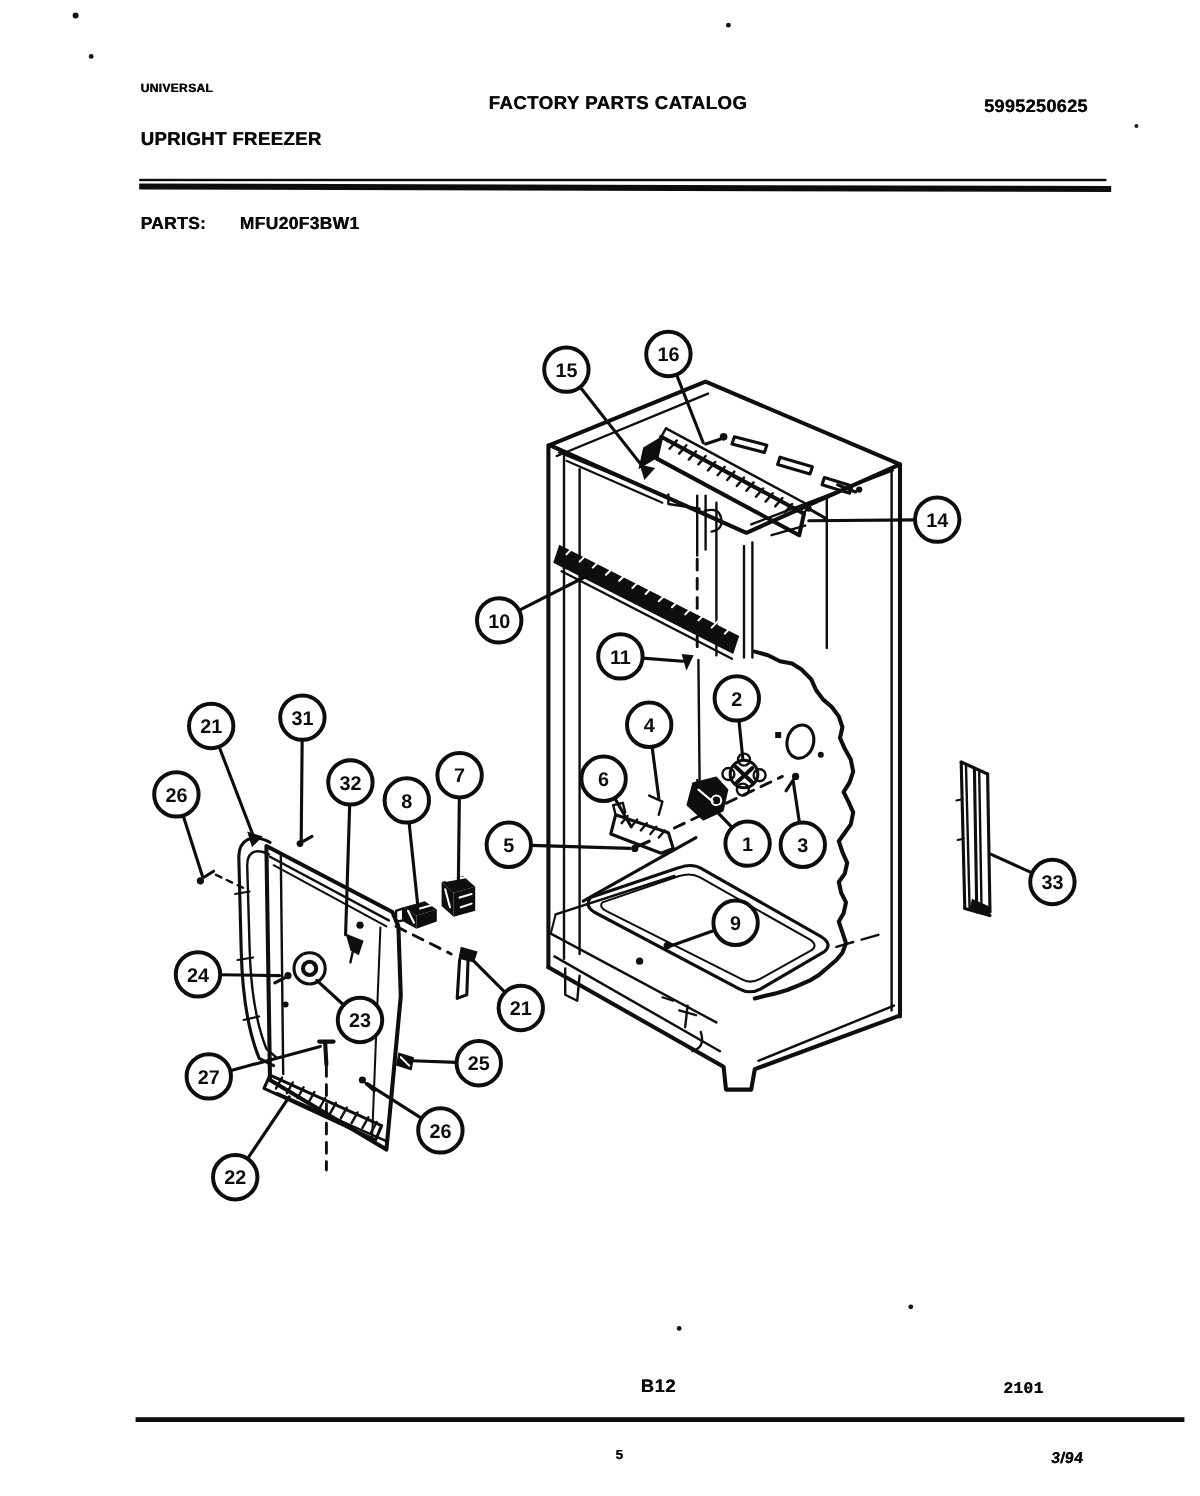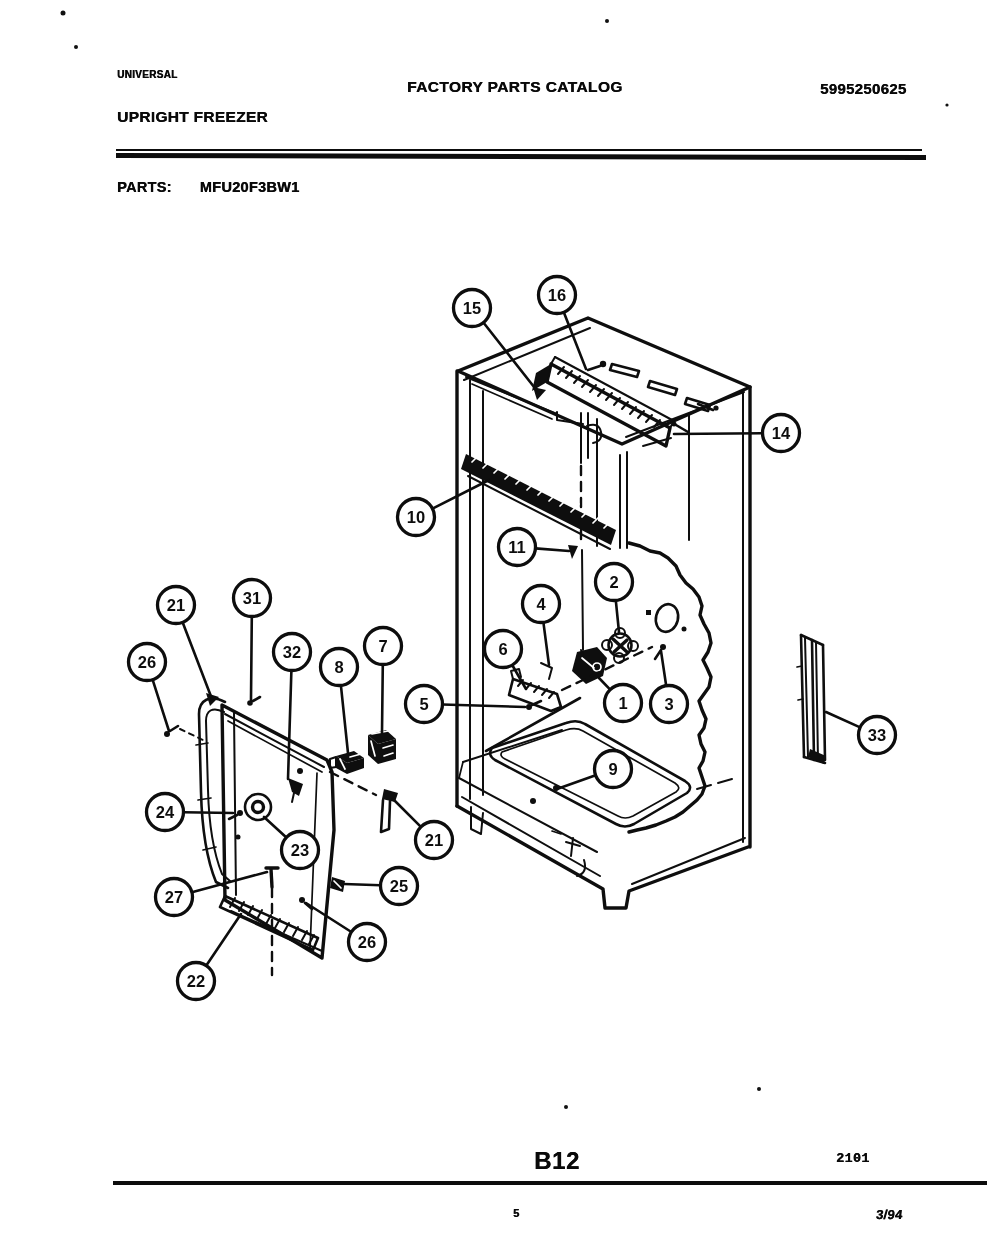--- a/index.html
+++ b/index.html
@@ -12,21 +12,21 @@
   .title{left:407px;top:78px;font-size:15.5px;letter-spacing:.4px;}
   .pubnum{left:820px;top:80px;font-size:15px;}
   .modelrow{left:117px;top:179px;font-size:14.5px;}
   .modelrow .val{margin-left:28px;}
   .rule{position:absolute;background:#0d0d0d;}
   .rule-top-a{left:116px;top:149px;width:806px;height:2px;}
   .rule-top-b{left:116px;top:154px;width:810px;height:5px;transform:rotate(.15deg);}
   .rule-bottom{left:113px;top:1181px;width:874px;height:4px;}
   .f2101{left:836px;top:1151px;font-size:13.5px;font-family:Liberation Mono, monospace;}
   .f5{left:513px;top:1207px;font-size:11px;}
-  .fb12{left:534px;top:1147px;font-size:24px;letter-spacing:.6px;}
+  .fb12{left:534px;top:1147px;font-size:15px;letter-spacing:.6px;}
   .f394{left:876px;top:1207px;font-size:13px;transform:skewX(-6deg);}
   svg.diagram{position:absolute;left:0;top:0;width:1000px;height:1247px;}
   
   .ln,.ln2,.ln3,.lnt,.dash,.dash2{stroke:#0e0e0e;fill:none;stroke-linecap:round;stroke-linejoin:round;}
   .ln{stroke-width:2.6;}
   .ln2{stroke-width:2;}
   .ln3{stroke-width:3.4;}
   .lnt{stroke-width:1.7;}
   .dash{stroke-width:2.4;stroke-dasharray:9 7;}
   .dash2{stroke-width:2;stroke-dasharray:5 5;}

